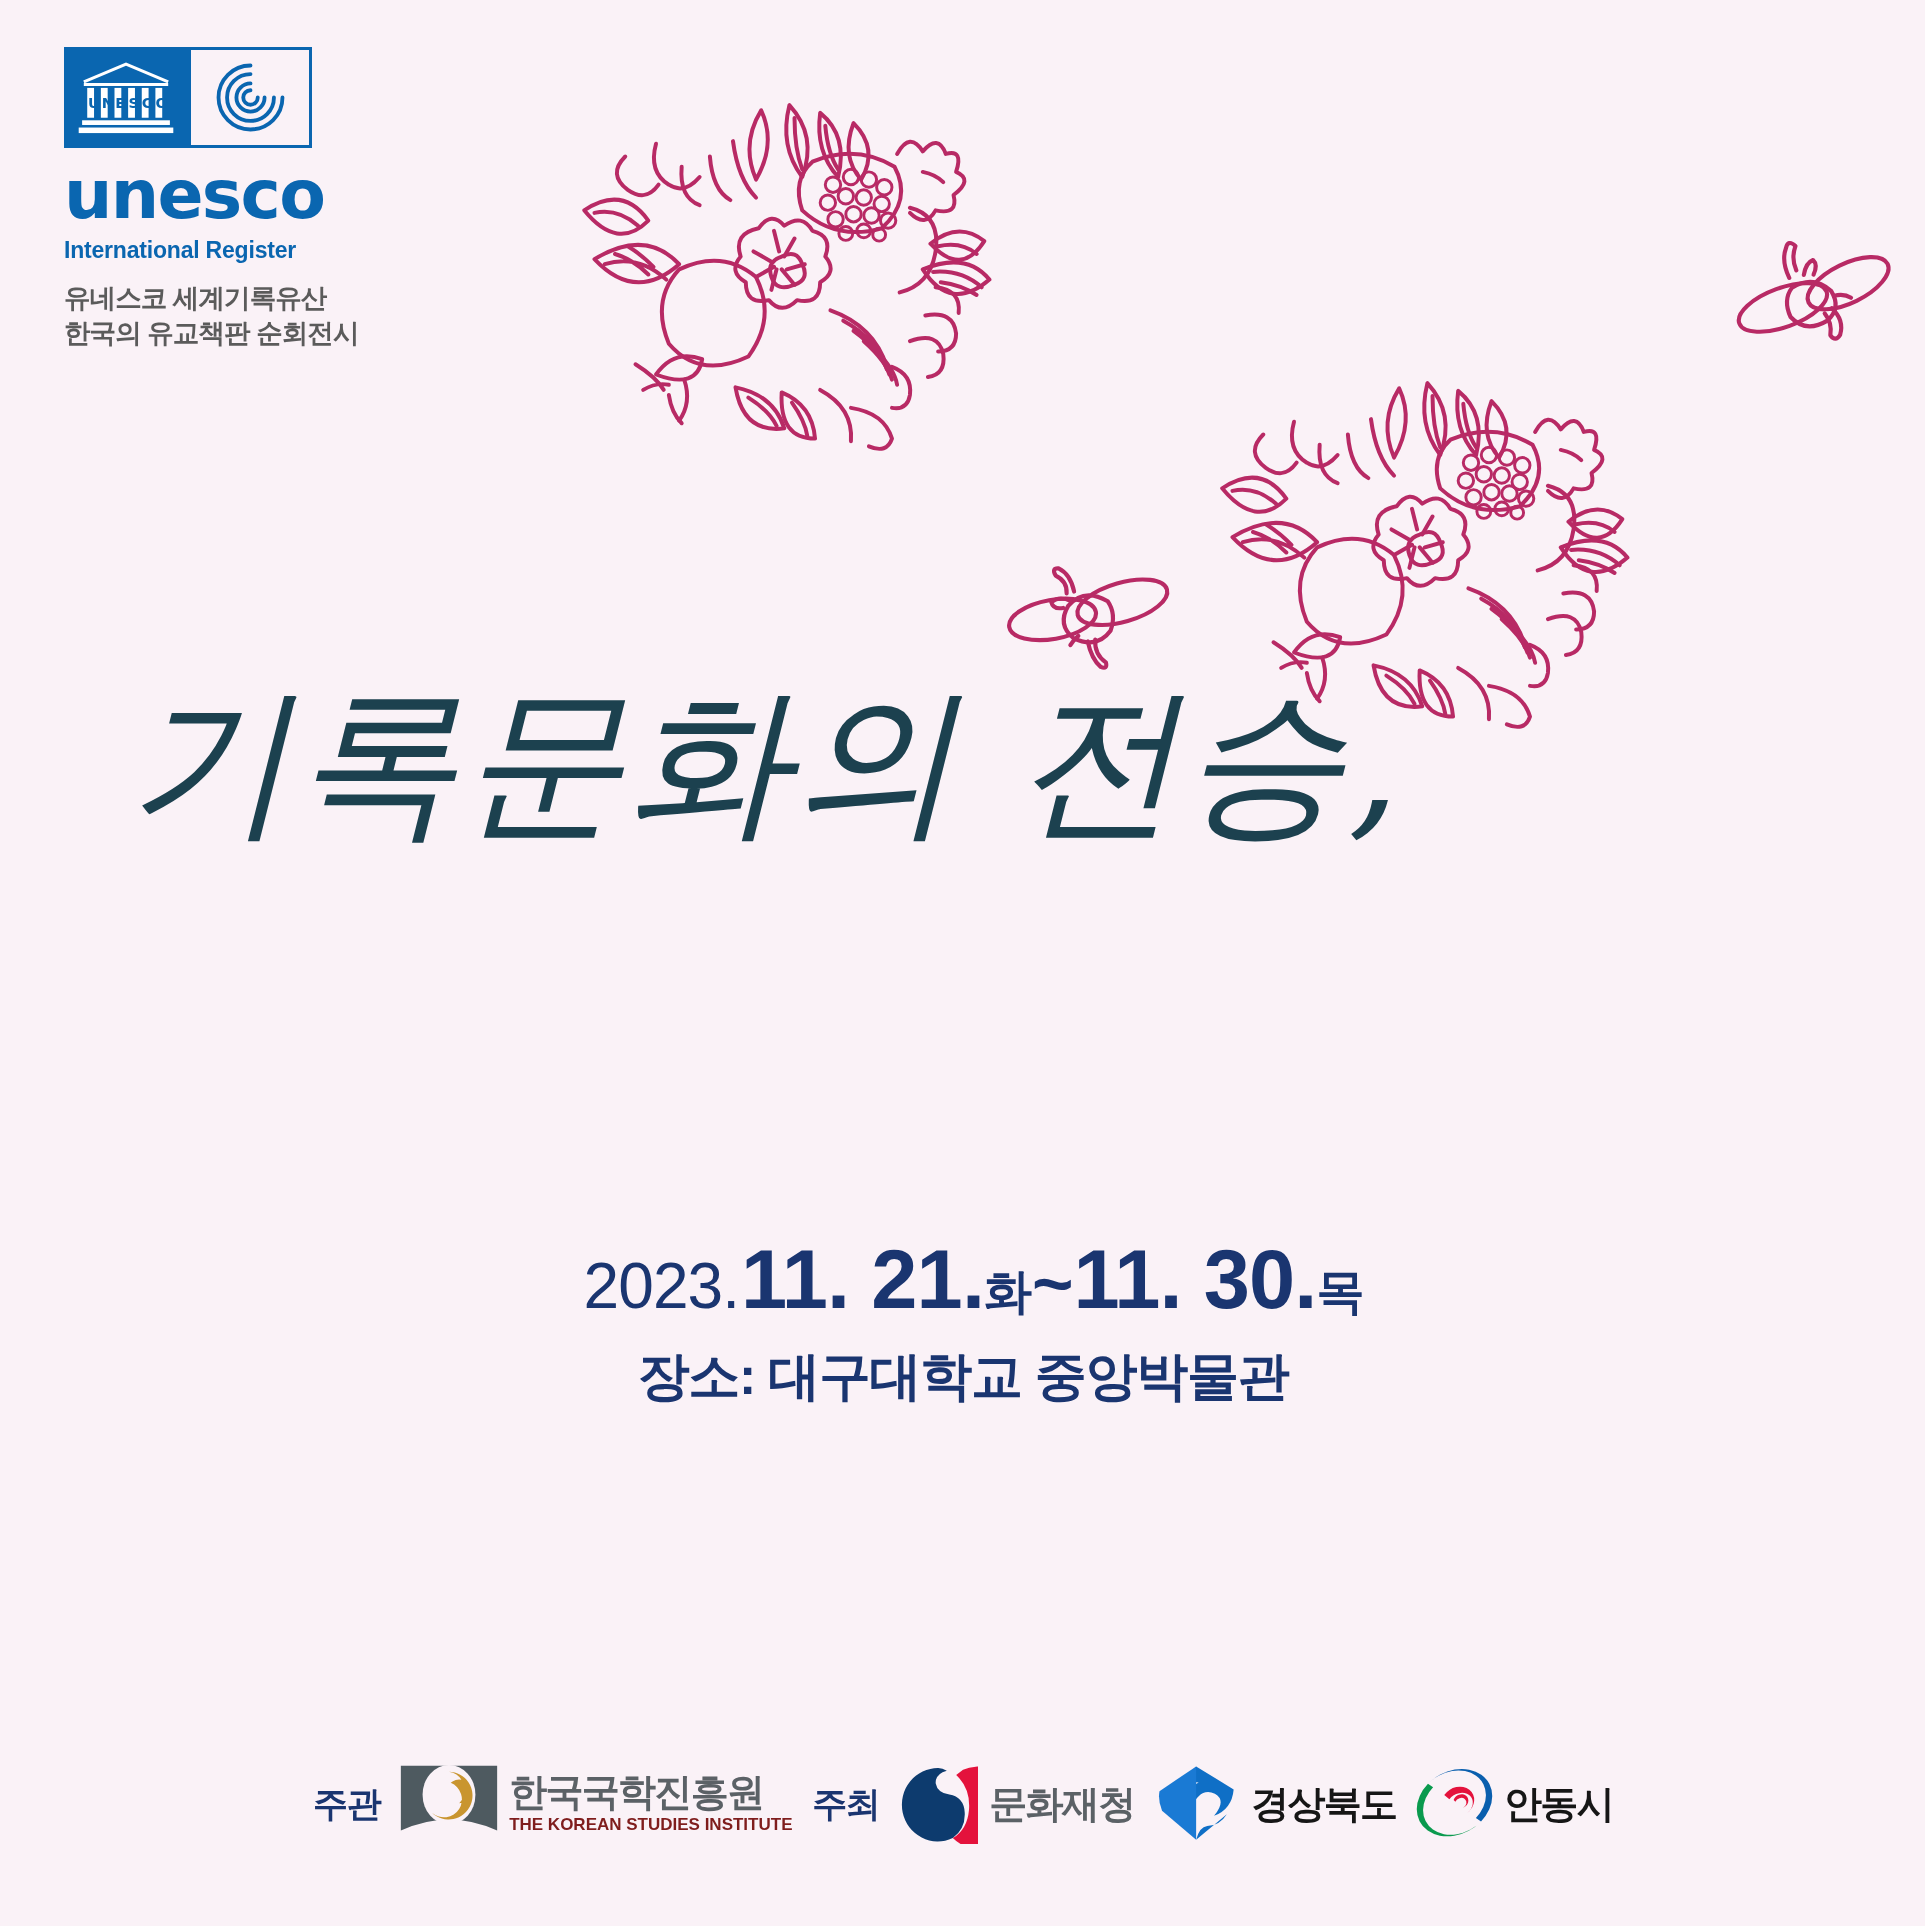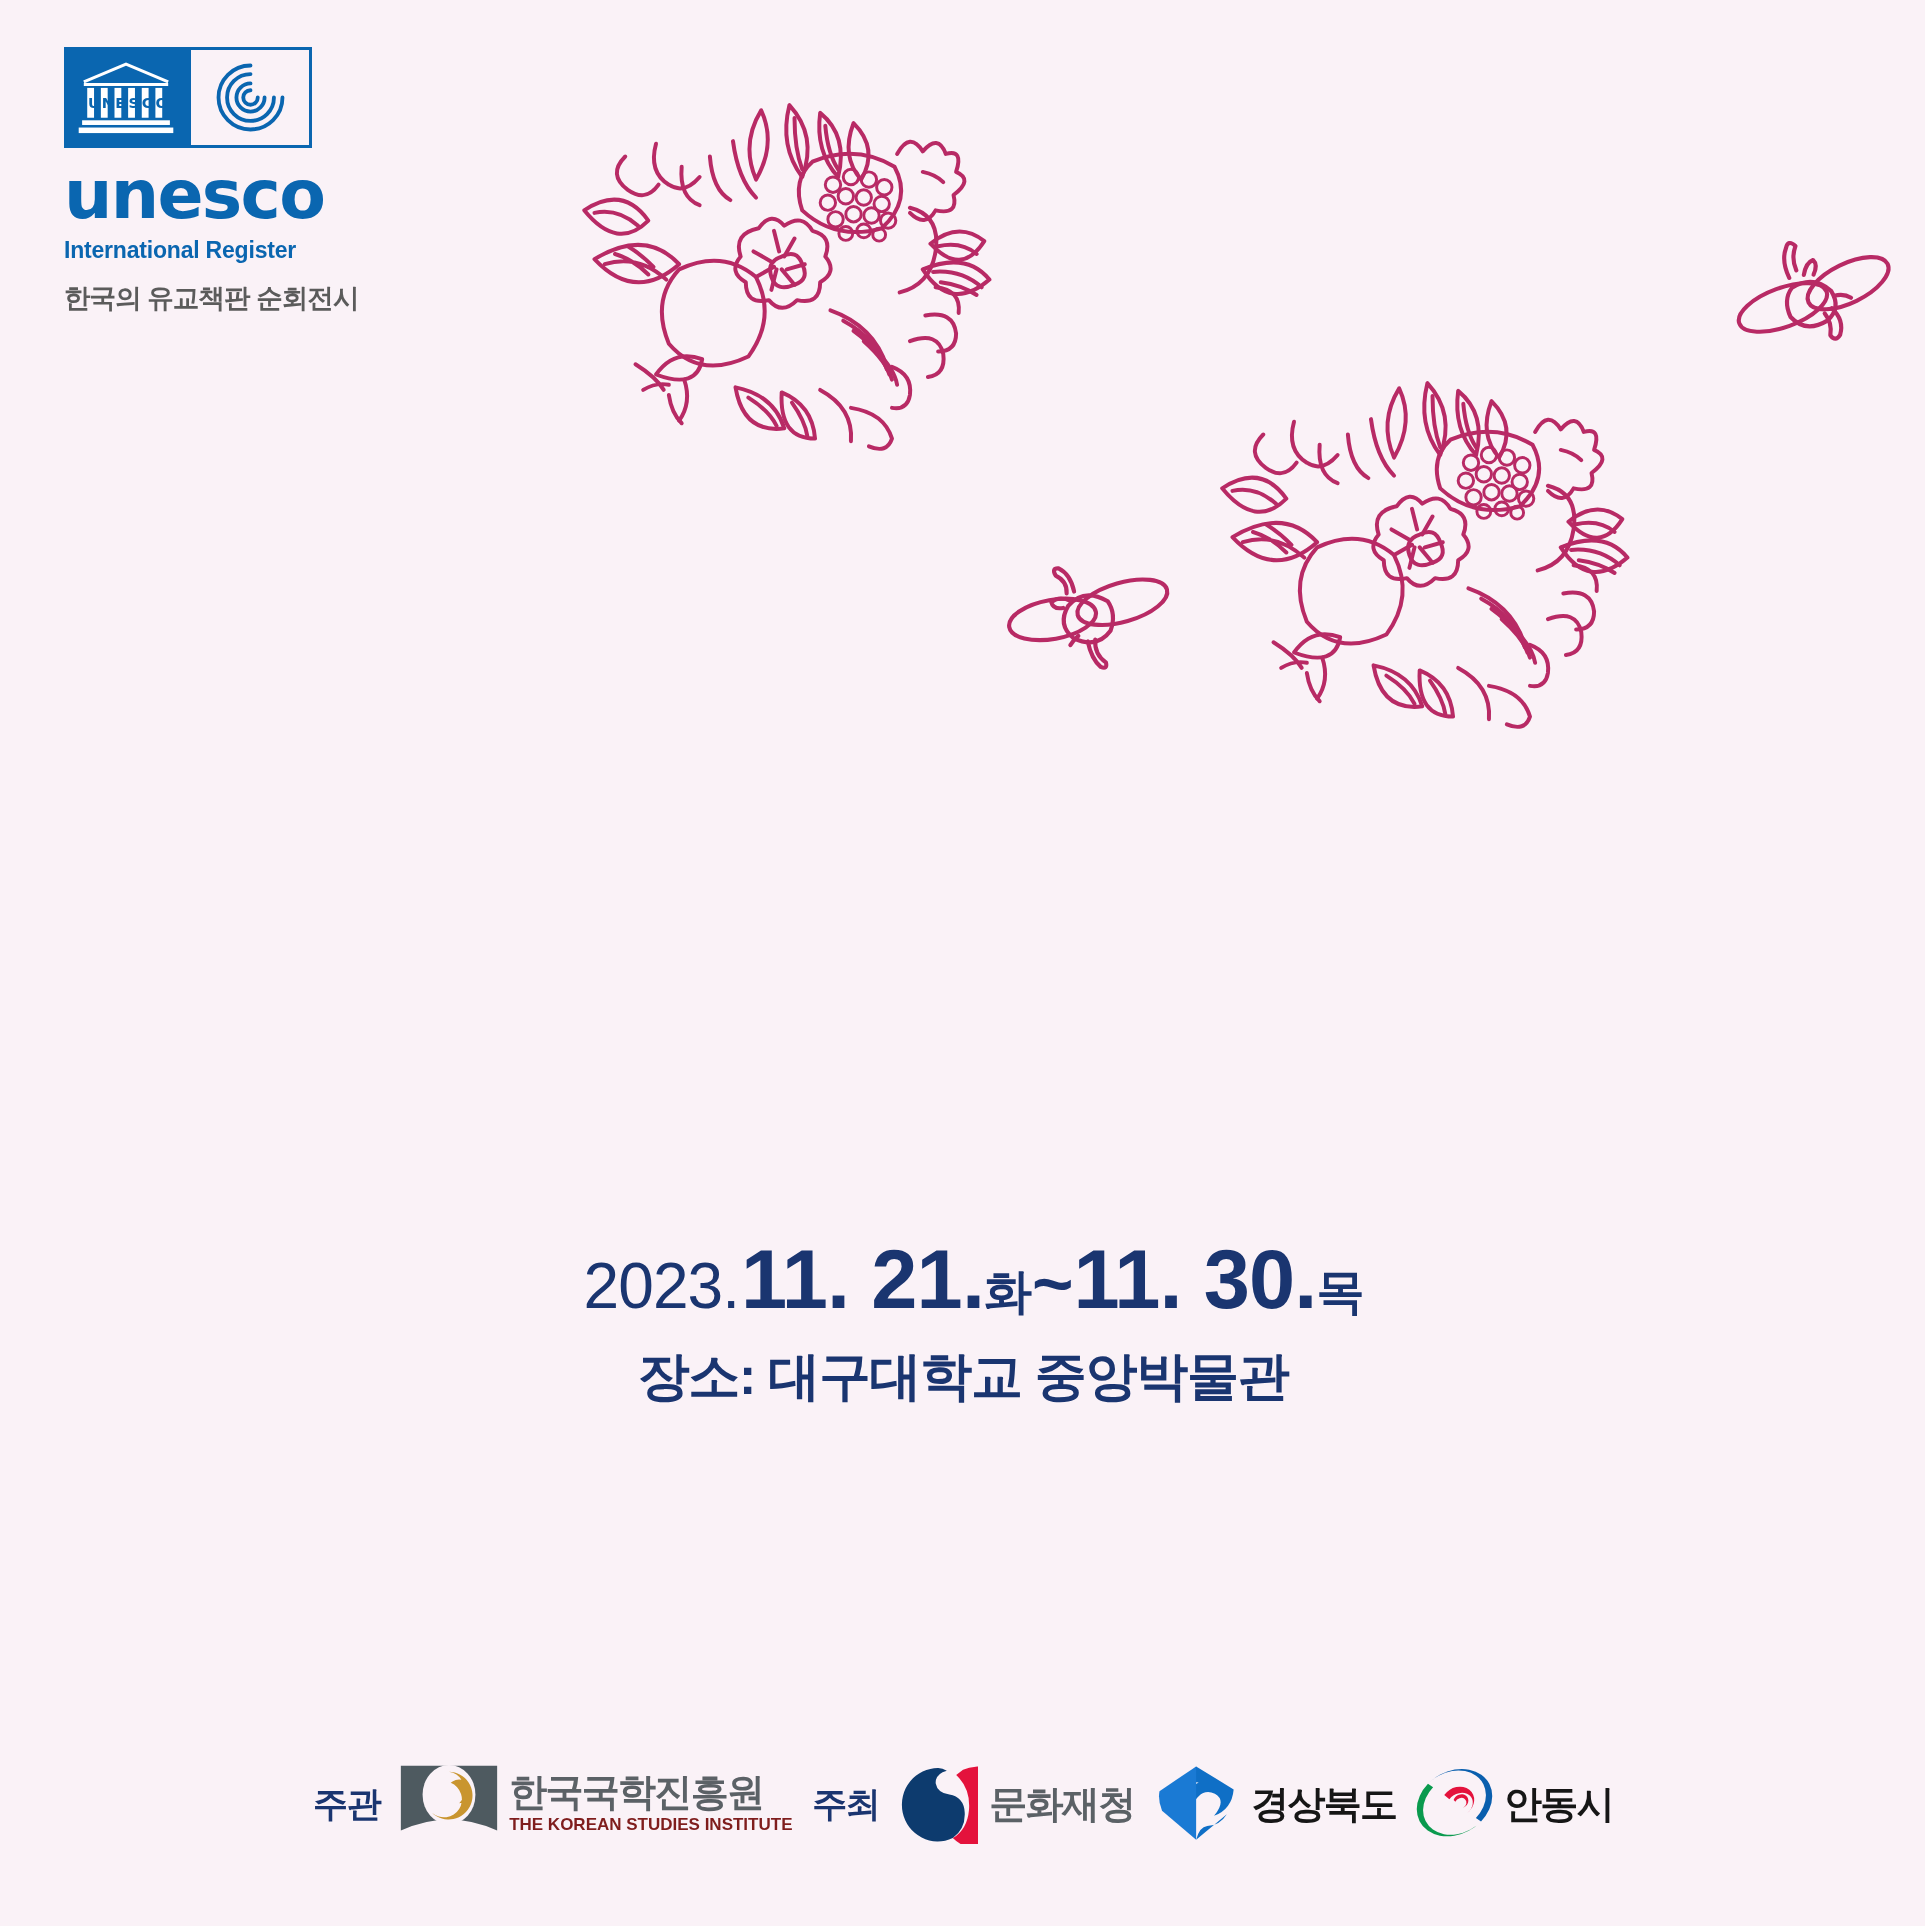--- a/index.html
+++ b/index.html
@@ -232,20 +232,21 @@
             <path d="M95 62 A33 33 0 1 0 128 95"></path>
             <path d="M112 95 A17 17 0 1 1 95 78"></path>
           </g>
         </svg>
       </div>
     </div>
 
     <div class="unesco-wordmark">unesco</div>
     <div class="unesco-register">International Register</div>
     <div class="unesco-sub">
+      <div>유네스코 세계기록유산</div>
       <div>한국의 유교책판 순회전시</div>
     </div>
   </div>
 
   <div class="motif motif-flower-1">
     <svg viewBox="0 0 340 340" width="436" height="436">
       <g fill="none" stroke="#b82a65" stroke-width="3.1" stroke-linecap="round" stroke-linejoin="round">
 
         <path d="M158 118 q10 -14 20 -2 q14 -10 22 4 q16 4 10 20 q10 12 -4 20 q0 18 -18 14 q-12 12 -22 0 q-18 4 -18 -14 q-14 -8 -4 -20 q-6 -18 14 -22 z"></path>
         <path d="M176 140 q12 -6 16 6 q6 12 -6 16 q-14 6 -18 -6 q-4 -12 8 -16 z"></path>
@@ -412,20 +413,21 @@
         <ellipse cx="100" cy="62" rx="36" ry="16" transform="rotate(14 100 62)"></ellipse>
         <path d="M56 44 q20 -10 32 6 q8 16 -6 26 q-20 8 -30 -8 q-4 -14 4 -24 z"></path>
         <path d="M84 38 q4 -14 14 -18 q6 0 2 6 q-10 4 -10 14"></path>
         <path d="M86 46 q10 -4 16 2 q-2 6 -10 4"></path>
         <path d="M70 78 q-4 14 -12 20 q-6 2 -4 -4 q10 -6 10 -18"></path>
         <path d="M78 74 q4 4 6 8"></path>
       </g>
     </svg>
   </div>
 
+  <div class="headline-1">기록문화의 전승,</div>
 
   <div class="date-line">
     <span class="date-year">2023.</span>
     <span class="date-big">11. 21.</span><span class="date-small">화</span><span class="date-tilde">~</span><span class="date-big">11. 30.</span><span class="date-small">목</span>
   </div>
 
   <div class="venue-line">장소: 대구대학교 중앙박물관</div>
 
   <div class="footer">
 

